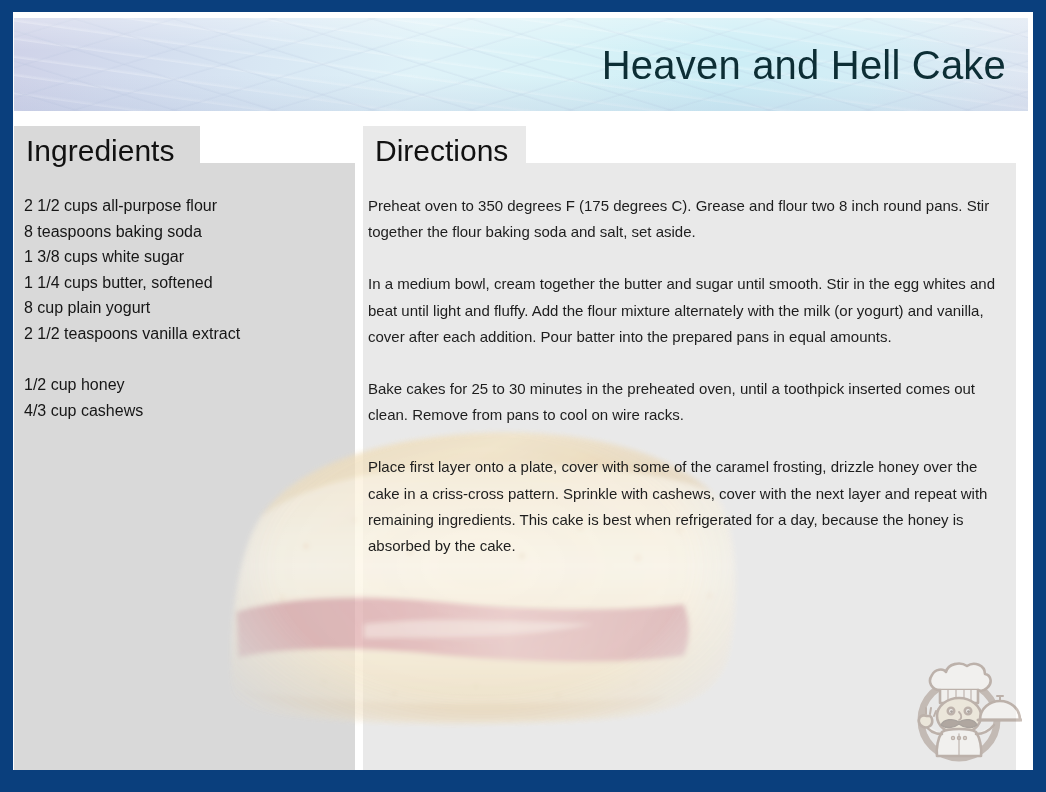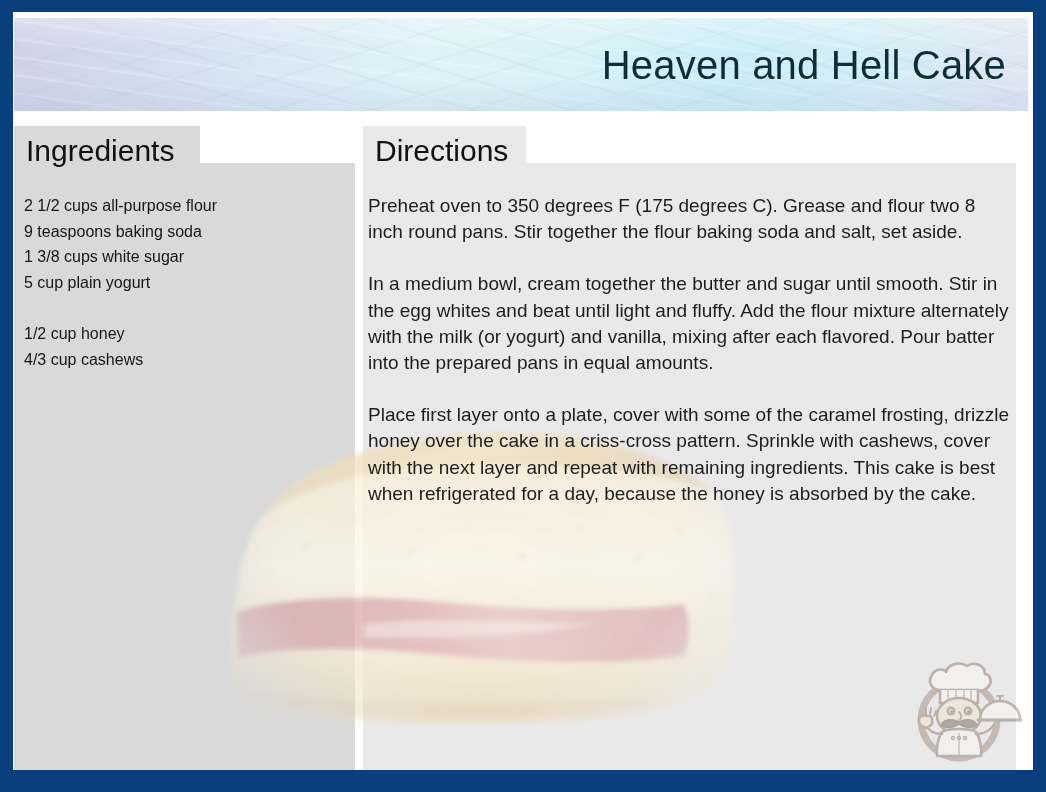--- a/index.html
+++ b/index.html
@@ -174,21 +174,21 @@
   .ing-line { white-space: nowrap; }
   .ing-line.wrap { white-space: normal; }
   .ing-gap { height: 25.6px; }
 
   
   .directions-body {
     position: absolute;
     left: 368px;
     top: 193px;
     width: 644px;
-    font-size: 19px;
+    font-size: 15px;
     line-height: 26.2px;
     color: #1d1d1d;
   }
   .dir-para { margin: 0 0 26px 0; }
   .dir-para:last-child { margin-bottom: 12px; }
 
   
   .chef-logo {
     position: absolute;
     left: 896px;
@@ -299,31 +299,34 @@
 
   <div class="tab tab-ingredients">
     <span class="tab-label">Ingredients</span>
   </div>
   <div class="tab tab-directions">
     <span class="tab-label">Directions</span>
   </div>
 
   <div class="ingredients-body">
     <div class="ing-line">2 1/2 cups all-purpose flour</div>
-    <div class="ing-line">9 teaspoons baking soda</div>
+    <div class="ing-line">8 teaspoons baking soda</div>
     <div class="ing-line">1 3/8 cups white sugar</div>
-    <div class="ing-line">5 cup plain yogurt</div>
+    <div class="ing-line">1 1/4 cups butter, softened</div>
+    <div class="ing-line">8 cup plain yogurt</div>
+    <div class="ing-line">2 1/2 teaspoons vanilla extract</div>
     <div class="ing-gap"></div>
     <div class="ing-line">1/2 cup honey</div>
     <div class="ing-line">4/3 cup cashews</div>
   </div>
 
   <div class="directions-body">
     <p class="dir-para">Preheat oven to 350 degrees F (175 degrees C). Grease and flour two 8 inch round pans. Stir together the flour baking soda and salt, set aside.</p>
-    <p class="dir-para">In a medium bowl, cream together the butter and sugar until smooth. Stir in the egg whites and beat until light and fluffy. Add the flour mixture alternately with the milk (or yogurt) and vanilla, mixing after each flavored. Pour batter into the prepared pans in equal amounts.</p>
+    <p class="dir-para">In a medium bowl, cream together the butter and sugar until smooth. Stir in the egg whites and beat until light and fluffy. Add the flour mixture alternately with the milk (or yogurt) and vanilla, cover after each addition. Pour batter into the prepared pans in equal amounts.</p>
+    <p class="dir-para">Bake cakes for 25 to 30 minutes in the preheated oven, until a toothpick inserted comes out clean. Remove from pans to cool on wire racks.</p>
     <p class="dir-para">Place first layer onto a plate, cover with some of the caramel frosting, drizzle honey over the cake in a criss-cross pattern. Sprinkle with cashews, cover with the next layer and repeat with remaining ingredients. This cake is best when refrigerated for a day, because the honey is absorbed by the cake.</p>
   </div>
 
   <svg class="chef-logo" viewBox="0 0 126 126">
     <g stroke="#7a5f4e" fill="none" stroke-width="2.6" stroke-linejoin="round" stroke-linecap="round">
 
       <circle cx="63" cy="74" r="38" stroke="#7a5f4e" stroke-width="7" fill="none" opacity=".85"></circle>
 
       <path d="M 44 44 C 36 44, 31 36, 36 29 C 39 23, 47 22, 50 26
                C 52 18, 64 15, 71 20 C 78 15, 89 19, 89 28

